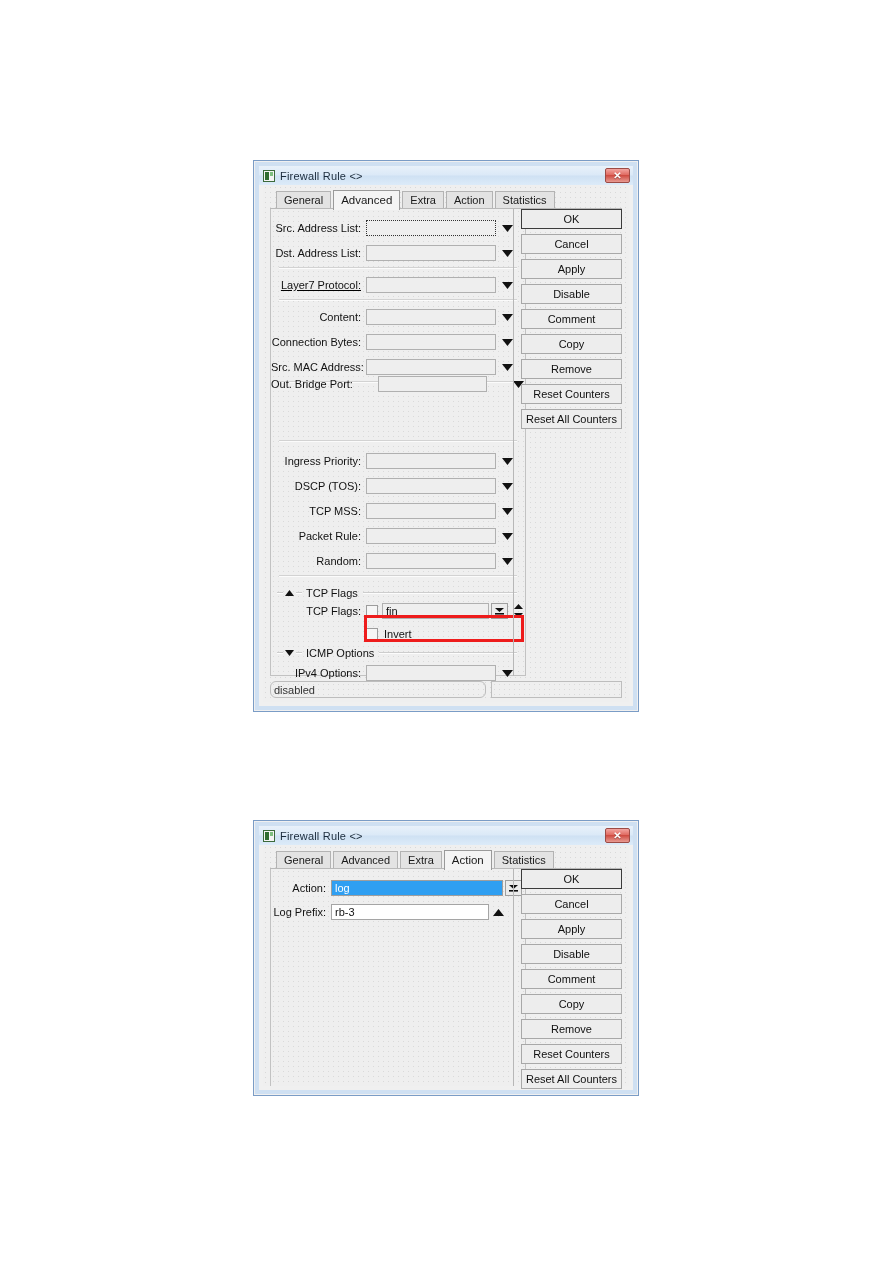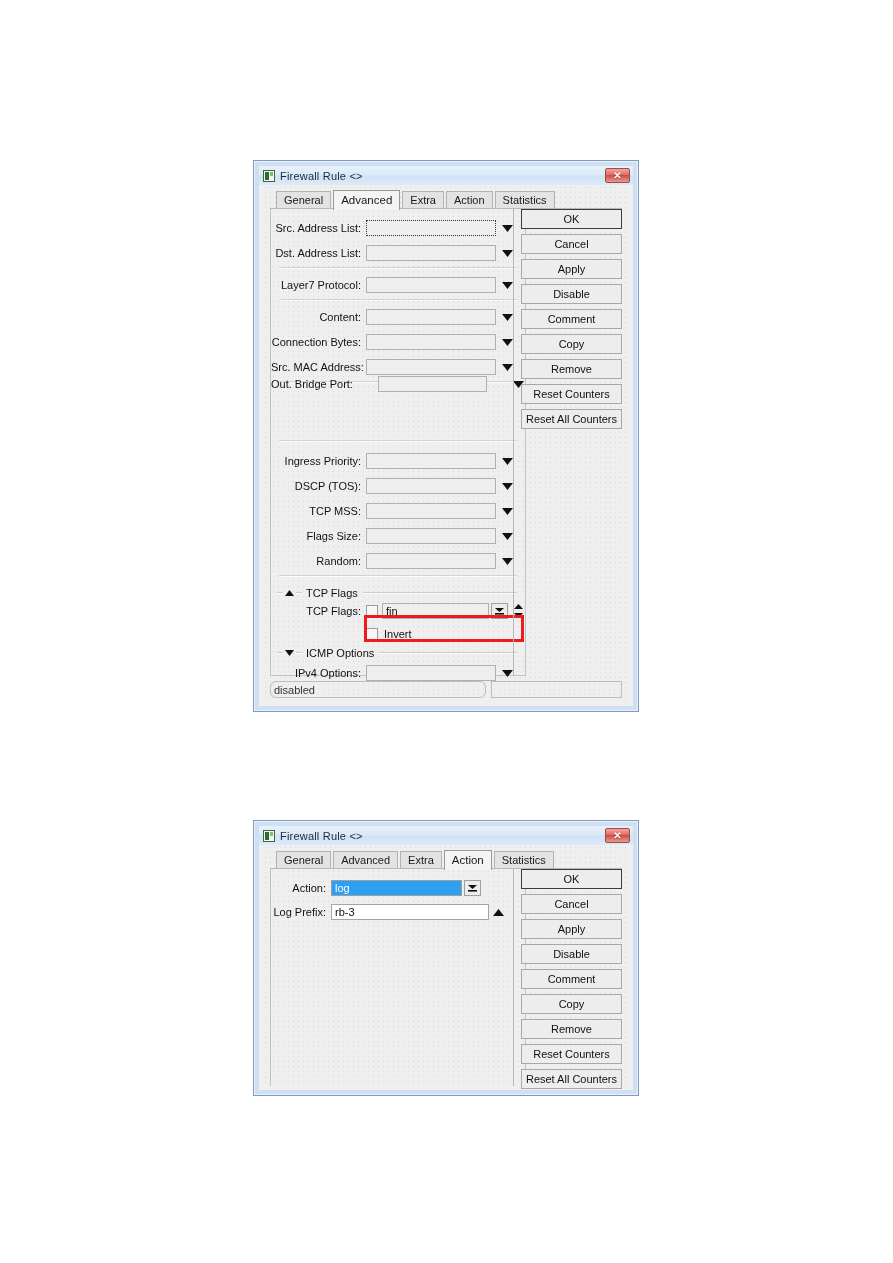--- a/index.html
+++ b/index.html
@@ -298,21 +298,21 @@
           <div class="field w-main"></div>
           <div class="caret">
               <svg width="11" height="7">
                 <polygon points="0,0 11,0 5.5,7" fill="#111"></polygon>
               </svg>
             </div>
         </div>
 
         <div class="sep" style="top:58px;"></div>
 
-        <div class="row" style="top:65px;">
+        <div class="row" style="top:65px;text-decoration:underline;">
           <div class="lbl">Layer7 Protocol:</div>
           <div class="field w-main"></div>
           <div class="caret">
               <svg width="11" height="7">
                 <polygon points="0,0 11,0 5.5,7" fill="#111"></polygon>
               </svg>
             </div>
         </div>
 
         <div class="sep" style="top:90px;"></div>
@@ -386,21 +386,21 @@
           <div class="lbl">TCP MSS:</div>
           <div class="field w-main"></div>
           <div class="caret">
               <svg width="11" height="7">
                 <polygon points="0,0 11,0 5.5,7" fill="#111"></polygon>
               </svg>
             </div>
         </div>
 
         <div class="row" style="top:316px;">
-          <div class="lbl">Flags Size:</div>
+          <div class="lbl">Packet Rule:</div>
           <div class="field w-main"></div>
           <div class="caret">
               <svg width="11" height="7">
                 <polygon points="0,0 11,0 5.5,7" fill="#111"></polygon>
               </svg>
             </div>
         </div>
 
         <div class="row" style="top:341px;">
           <div class="lbl">Random:</div>
@@ -516,21 +516,21 @@
           <div class="tab">Extra</div>
           <div class="tab active">Action</div>
           <div class="tab">Statistics</div>
         </div>
       <div class="tabline"></div>
 
       <div class="formpane" style="bottom:0;border-bottom:none;">
 
         <div class="row" style="top:8px;">
           <div class="lbl" style="width:60px;">Action:</div>
-          <div class="field sel" style="width:131px;">log</div>
+          <div class="field sel" style="width:172px;">log</div>
           <div class="dropbtn" style="margin-left:2px;">
             <svg width="9" height="9">
                 <polygon points="0,1 9,1 4.5,5" fill="#111"></polygon>
                 <rect x="0" y="6" width="9" height="1.6" fill="#111"></rect>
               </svg>
           </div>
         </div>
 
         <div class="row" style="top:32px;">
           <div class="lbl" style="width:60px;">Log Prefix:</div>

